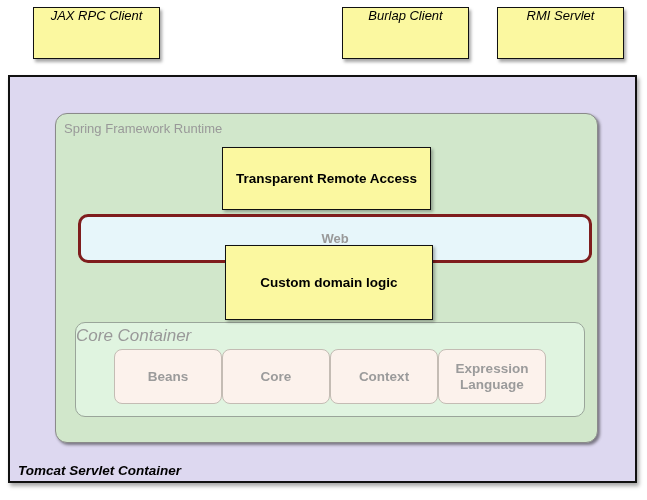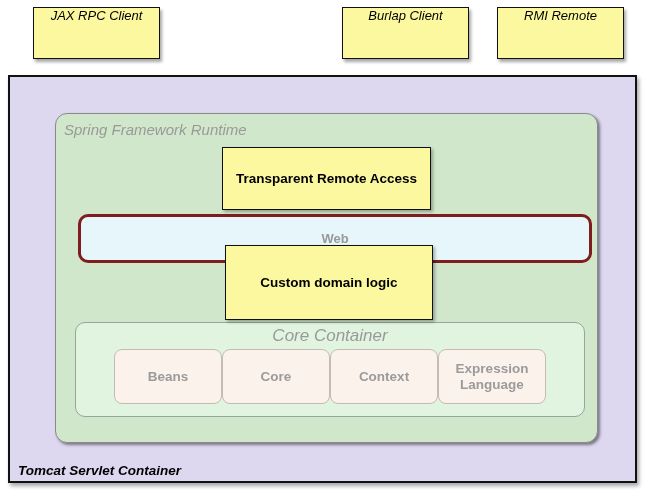--- a/index.html
+++ b/index.html
@@ -33,21 +33,21 @@
   }
 
   
   #runtime{
     position:absolute;left:55px;top:113px;width:541px;height:328px;
     background:#D1E7CB;border:1px solid #8a8a8a;border-radius:12px;
     box-shadow:2px 2px 3px rgba(0,0,0,0.45);
   }
   #runtime-label{
     position:absolute;left:64px;top:121px;
-    font-style:italic;font-size:15px;color:#999;
+    font-size:13px;color:#999;
   }
 
   
   #web{
     position:absolute;left:78px;top:214px;width:508px;height:43px;
     background:#E7F6FA;border:3px solid #7f1d1d;border-radius:10px;
     display:flex;align-items:center;justify-content:center;
     font-weight:bold;font-size:13px;color:#999;
   }
 
@@ -61,21 +61,21 @@
   }
   #remote-access{left:222px;top:147px;width:207px;height:61px;}
   #domain-logic{left:225px;top:245px;width:206px;height:73px;}
 
   
   #core{
     position:absolute;left:75px;top:322px;width:508px;height:93px;
     background:#E0F4E0;border:1px solid #9aa59a;border-radius:10px;
   }
   #core-label{
-    display:block;text-align:center;margin-top:3px;
+    display:block;text-align:left;margin-top:3px;
     font-style:italic;font-size:17px;color:#999;
   }
   #modules{
     display:flex;justify-content:center;margin-top:3px;
   }
   .module-box{
     width:106px;height:53px;
     background:#FCF2EC;border:1px solid #c4bcb4;border-radius:8px;
     display:flex;align-items:center;justify-content:center;
     font-weight:bold;font-size:13.5px;color:#9b9b9b;
@@ -87,21 +87,21 @@
 
 <div id="canvas">
 
   <div id="client-0" class="client-box">
     <span>JAX RPC Client</span>
   </div>
   <div id="client-2" class="client-box">
     <span>Burlap Client</span>
   </div>
   <div id="client-3" class="client-box">
-    <span>RMI Remote</span>
+    <span>RMI Servlet</span>
   </div>
 
   <div id="tomcat"></div>
 
   <div id="runtime"></div>
   <span id="runtime-label">Spring Framework Runtime</span>
 
   <div id="web">
     <span>Web</span>
   </div>

